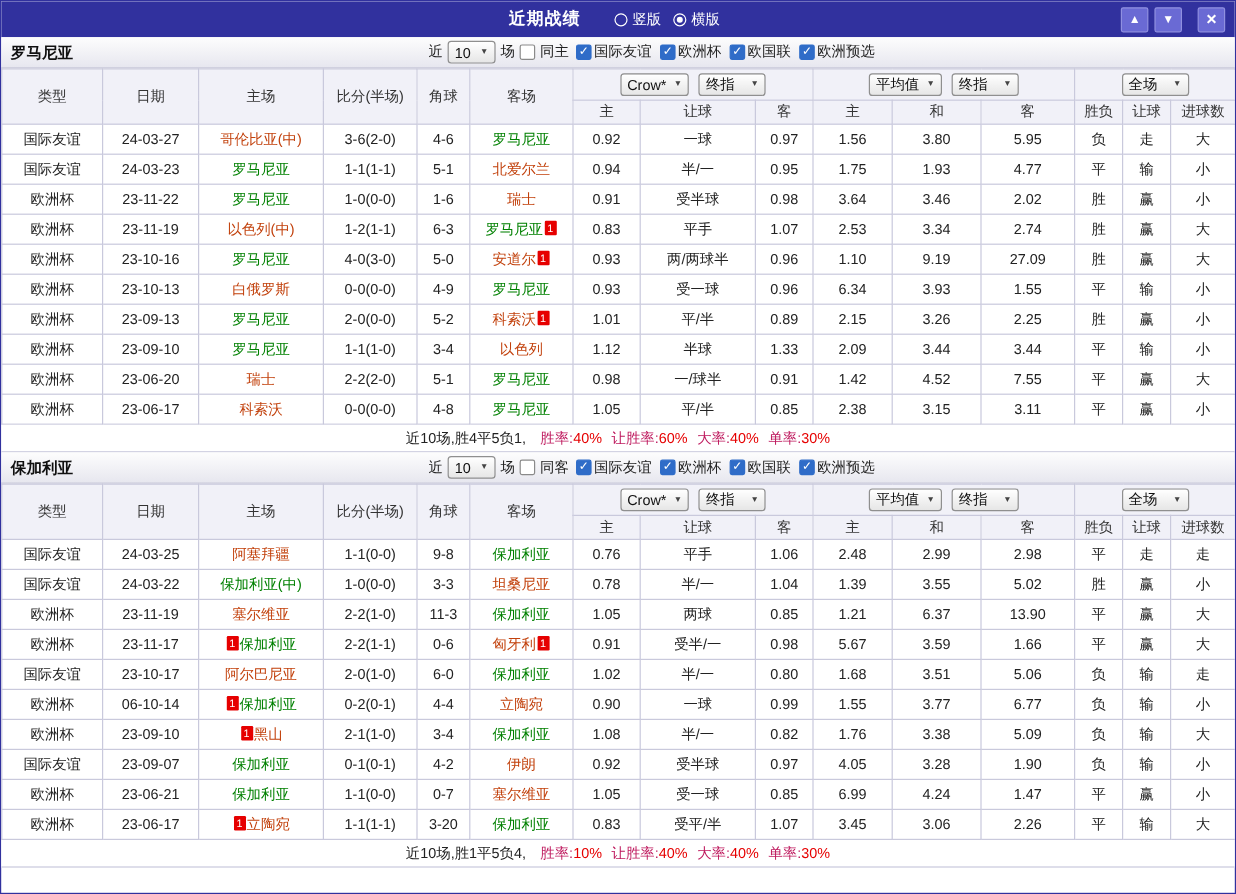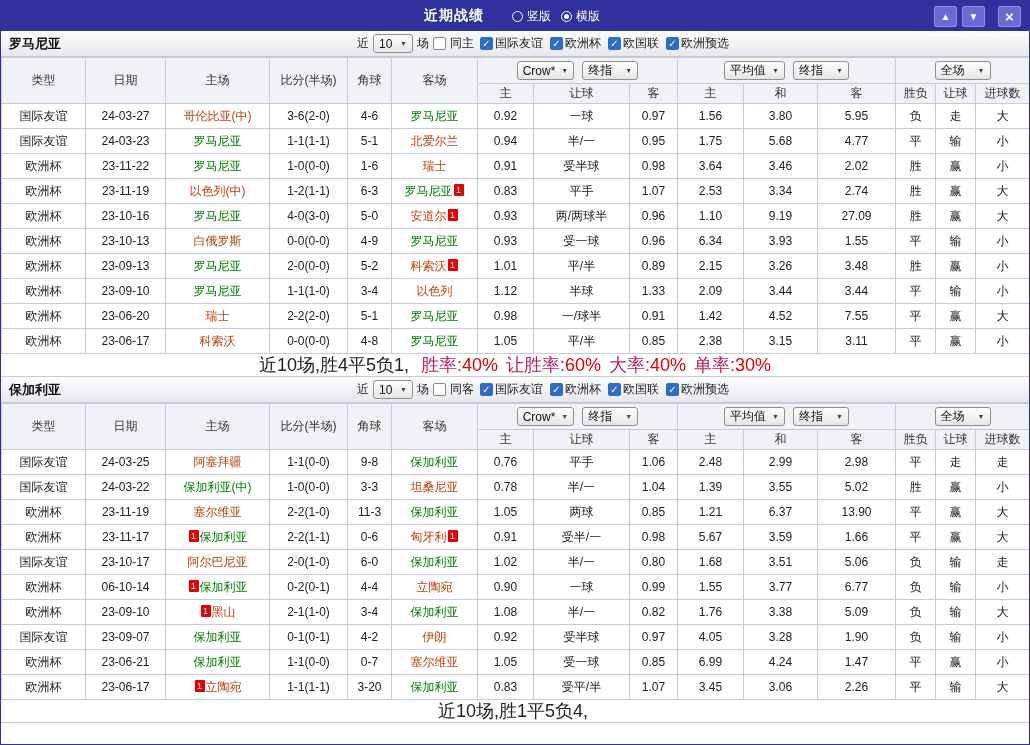--- a/index.html
+++ b/index.html
@@ -52,21 +52,21 @@
   td.t-euro { background:#8b1423; }
   td.score-cell { color:#a40000; }
   .team-hl { color:#008000; }
   .team-plain { color:#c2410c; }
   .redcard { display:inline-block; background:#e60000; color:#fff; font-size:9px; line-height:12px; width:10px; height:12px; vertical-align:2px; margin:0 1px; border-radius:1px; }
   .c-red { color:#e60000; }
   .c-green { color:#008000; }
   .c-blue { color:#1414cc; }
 
   
-  .summary { height:23px; display:flex; align-items:center; justify-content:center; border-bottom:1px solid #c9c9dc; font-size:18px; background:#fff; }
+  .summary { height:23px; display:flex; align-items:center; justify-content:center; border-bottom:1px solid #c9c9dc; font-size:12px; background:#fff; }
   .sum-prefix { color:#222; margin-right:4px; }
   .sum-label { color:#be185d; margin-left:8px; }
   .sum-value { color:#e60000; }
 </style>
 </head>
 <body>
 
 <div class="app">
 
   <div class="titlebar">
@@ -203,21 +203,21 @@
               <td class="type-badge t-friendly">国际友谊</td>
               <td class="date-cell">24-03-23</td>
               <td class="team-cell"><span class="team-hl">罗马尼亚</span></td>
               <td class="score-cell">1-1(1-1)</td>
               <td class="corner-cell">5-1</td>
               <td class="team-cell"><span class="team-plain">北爱尔兰</span></td>
               <td class="odds-cell">0.94</td>
               <td class="odds-cell">半/一</td>
               <td class="odds-cell">0.95</td>
               <td class="odds-cell">1.75</td>
-              <td class="odds-cell">5.68</td>
+              <td class="odds-cell">1.93</td>
               <td class="odds-cell">4.77</td>
               <td class="res-cell c-green">平</td>
               <td class="res-cell c-blue">输</td>
               <td class="res-cell c-green">小</td>
             </tr>
             <tr class="match-row">
               <td class="type-badge t-euro">欧洲杯</td>
               <td class="date-cell">23-11-22</td>
               <td class="team-cell"><span class="team-hl">罗马尼亚</span></td>
               <td class="score-cell">1-0(0-0)</td>
@@ -289,21 +289,21 @@
               <td class="date-cell">23-09-13</td>
               <td class="team-cell"><span class="team-hl">罗马尼亚</span></td>
               <td class="score-cell">2-0(0-0)</td>
               <td class="corner-cell">5-2</td>
               <td class="team-cell"><span class="team-plain">科索沃</span><span class="redcard">1</span></td>
               <td class="odds-cell">1.01</td>
               <td class="odds-cell">平/半</td>
               <td class="odds-cell">0.89</td>
               <td class="odds-cell">2.15</td>
               <td class="odds-cell">3.26</td>
-              <td class="odds-cell">3.48</td>
+              <td class="odds-cell">2.25</td>
               <td class="res-cell c-red">胜</td>
               <td class="res-cell c-red">赢</td>
               <td class="res-cell c-green">小</td>
             </tr>
             <tr class="match-row">
               <td class="type-badge t-euro">欧洲杯</td>
               <td class="date-cell">23-09-10</td>
               <td class="team-cell"><span class="team-hl">罗马尼亚</span></td>
               <td class="score-cell">1-1(1-0)</td>
               <td class="corner-cell">3-4</td>
@@ -618,16 +618,17 @@
               <td class="odds-cell">2.26</td>
               <td class="res-cell c-green">平</td>
               <td class="res-cell c-blue">输</td>
               <td class="res-cell c-red">大</td>
             </tr>
           </tbody>
     </table>
 
     <div class="summary">
       <span class="sum-prefix">近10场,胜1平5负4,</span>
+      <span class="sum-stats"><span class="sum-label">胜率:</span><span class="sum-value">10%</span><span class="sum-label">让胜率:</span><span class="sum-value">40%</span><span class="sum-label">大率:</span><span class="sum-value">40%</span><span class="sum-label">单率:</span><span class="sum-value">30%</span></span>
     </div>
   </section>
 </div>
 </div>
 
 </body></html>

